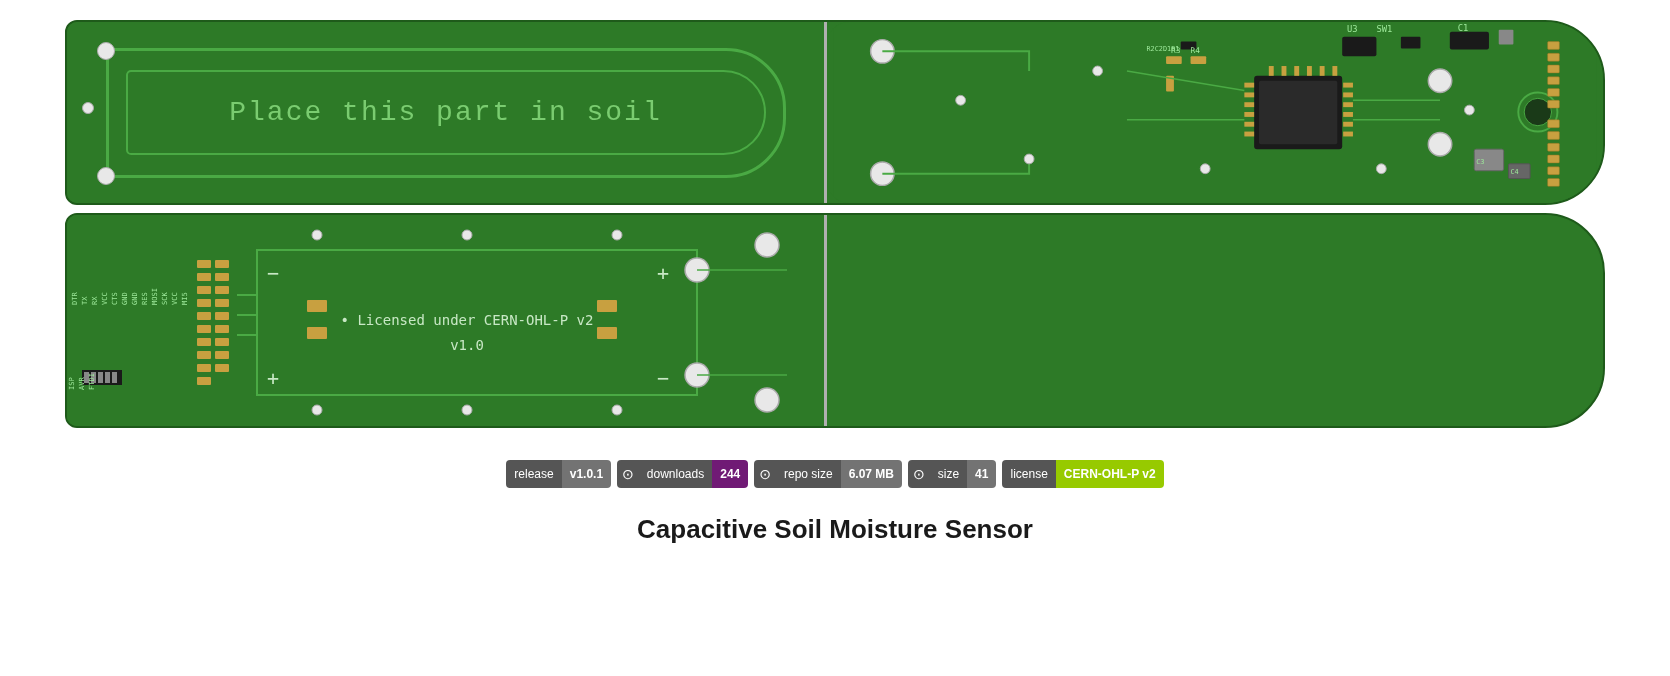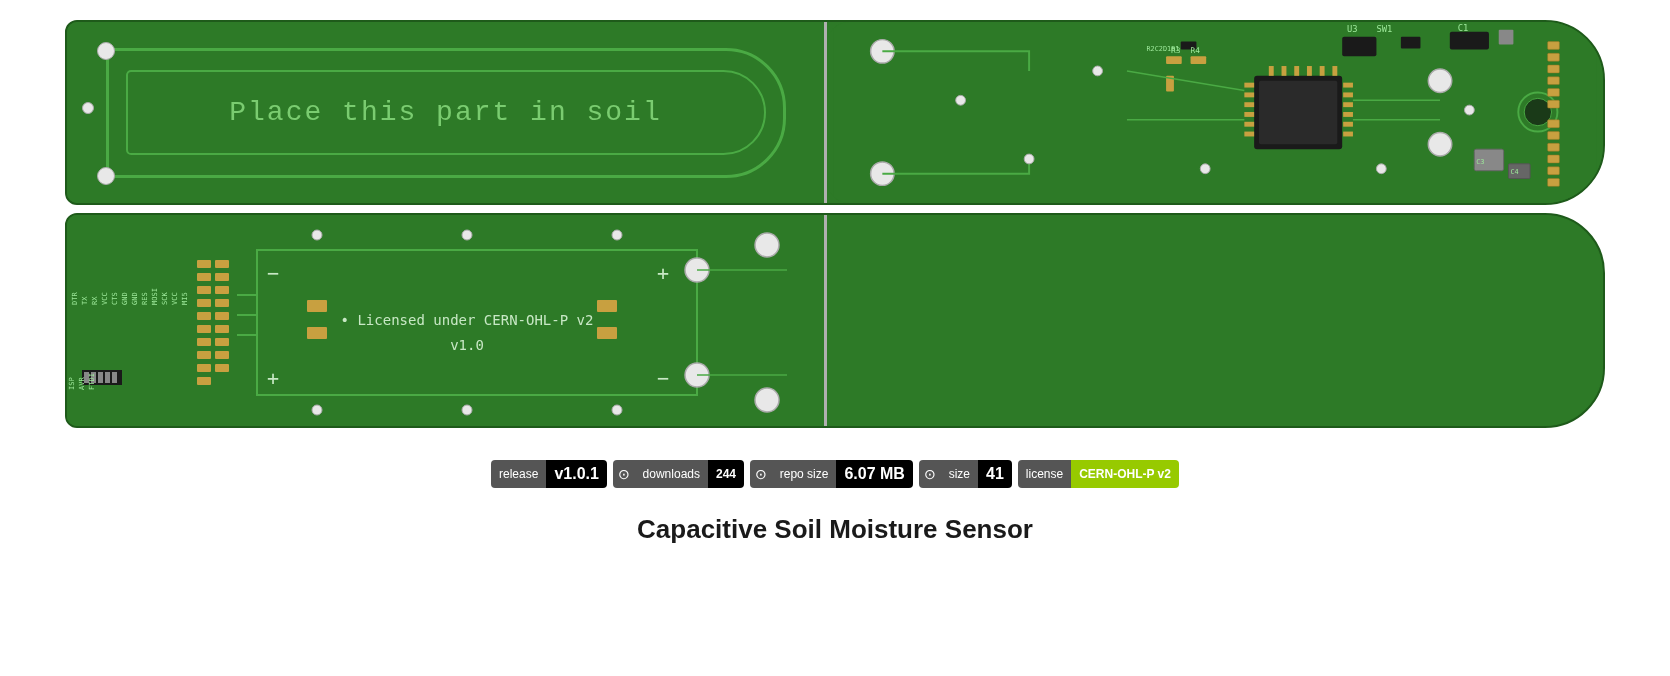--- a/index.html
+++ b/index.html
@@ -155,32 +155,32 @@
       background: #555555;
       color: #ffffff;
       padding: 0 5px;
       height: 100%;
       display: flex;
       align-items: center;
       font-size: 14px;
     }
 
     .badge-value-blue {
-      background: #000000;
+      background: #737373;
       color: #ffffff;
       padding: 4px 8px;
       height: 100%;
       display: flex;
       align-items: center;
       font-weight: 600;
-      font-size: 16px;
+      font-size: 12px;
     }
 
     .badge-value-green {
-      background: #000000;
+      background: #701a75;
       color: #ffffff;
       padding: 0 8px;
       height: 100%;
       display: flex;
       align-items: center;
       font-weight: 600;
       font-size: 12px;
     }
 
     .badge-value-lime {

